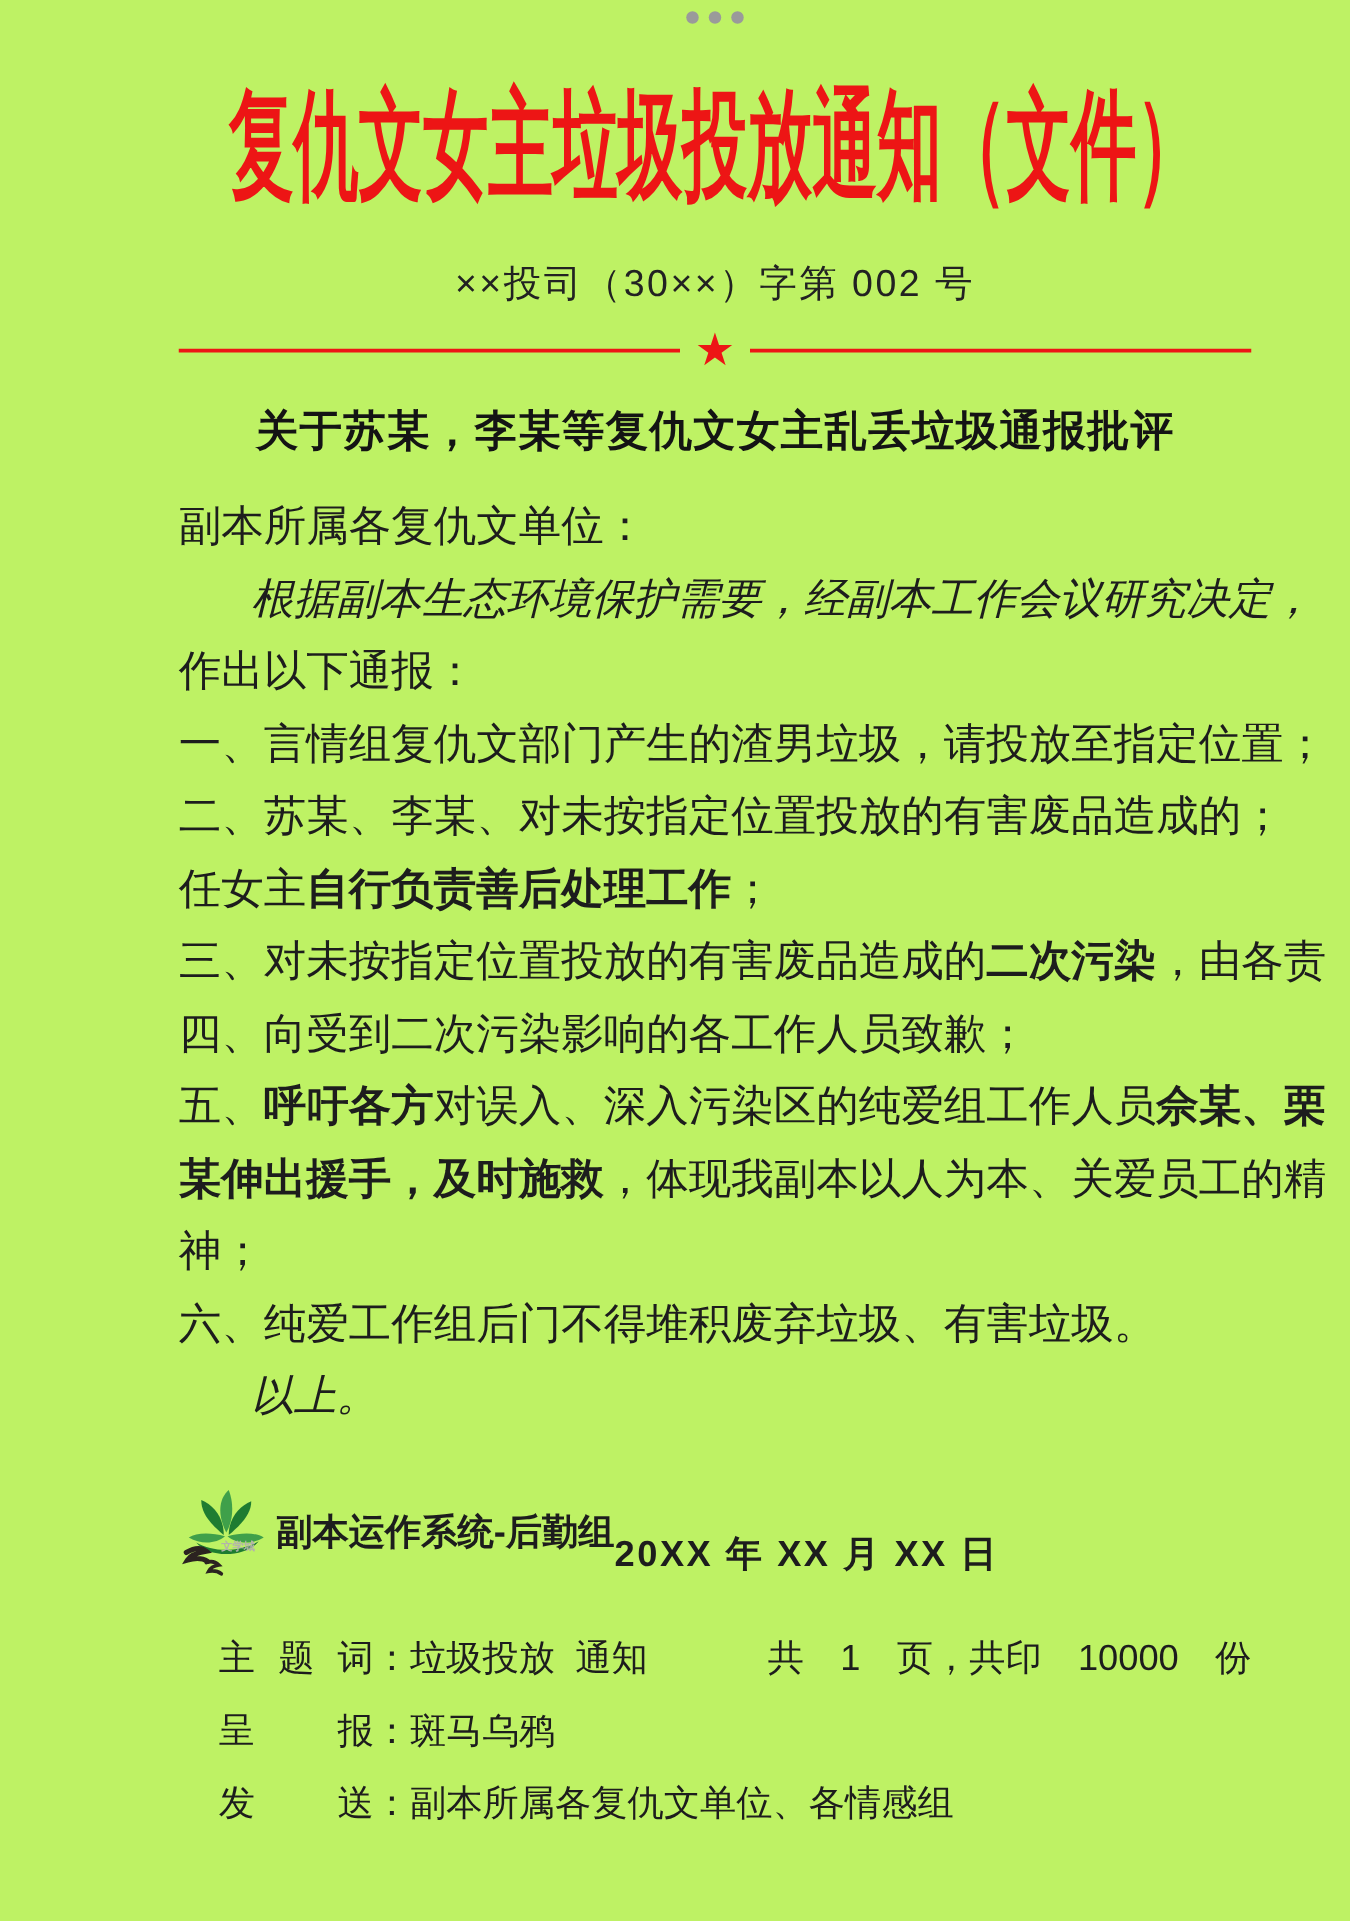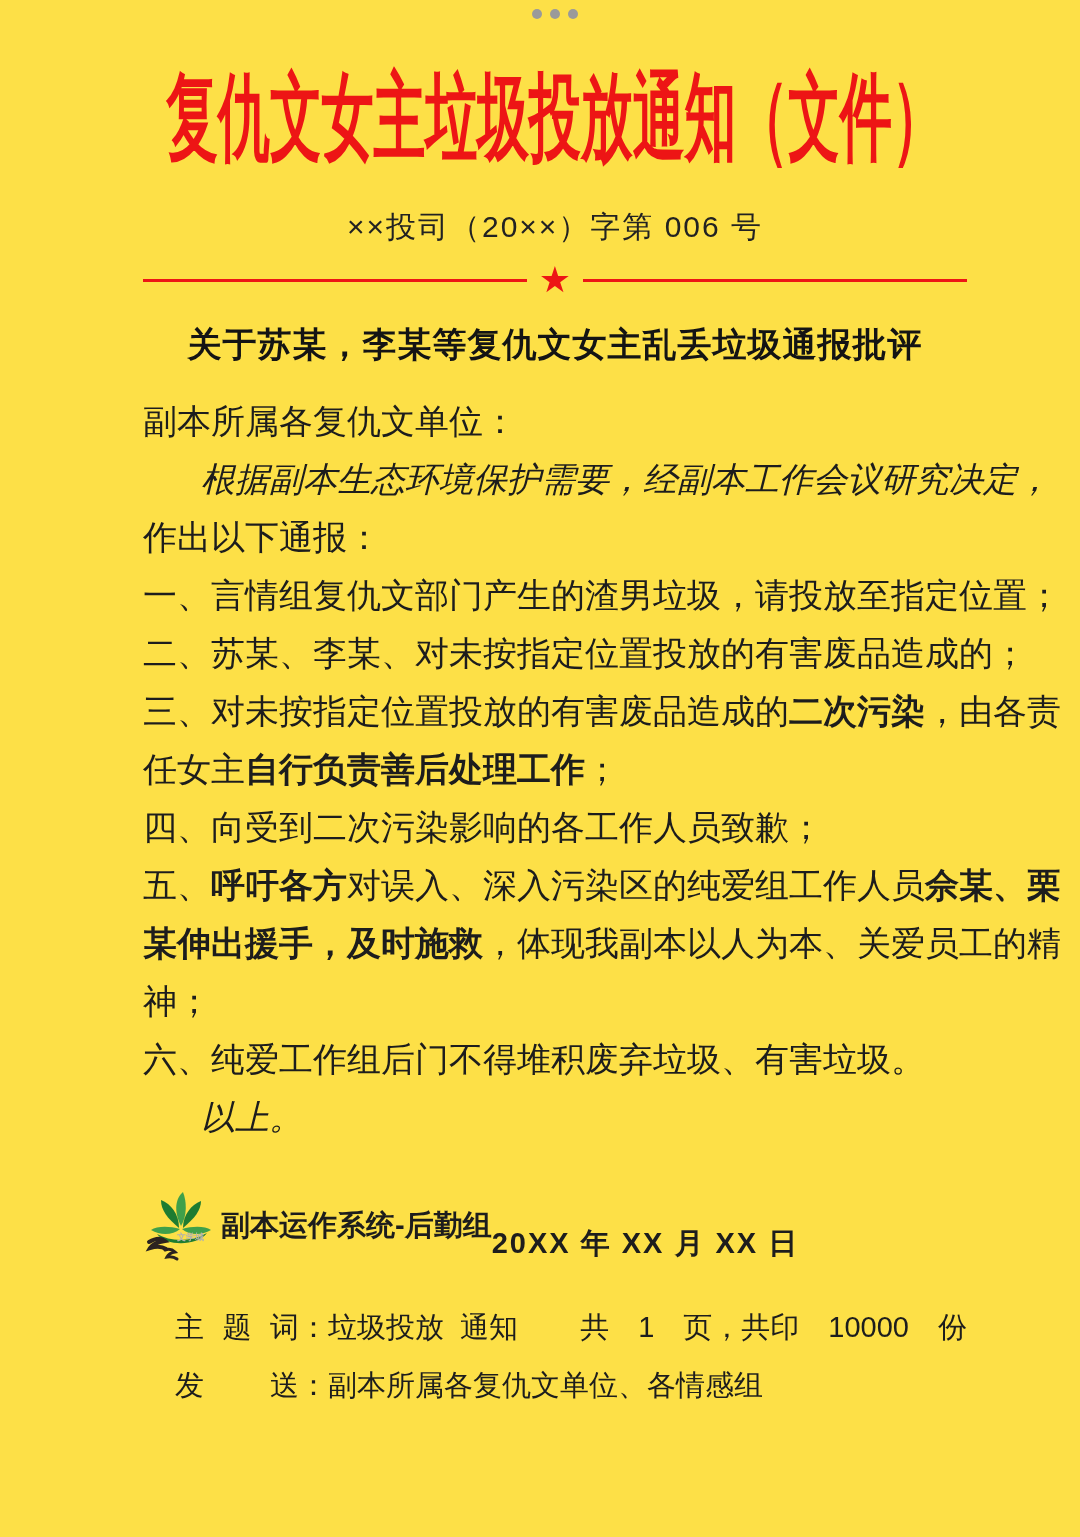--- a/index.html
+++ b/index.html
@@ -4,23 +4,23 @@
 <style>
   :root{
     --red:#ed1515;
     --ink:#1d1d1d;
   }
   html,body{margin:0;padding:0;background:#ffffff;}
   .page{
     position:relative;
     width:1080px;height:1537px;
     box-sizing:border-box;
-    padding:6px 113px 0 143px;
+    padding:6px 79px 0 143px;
     overflow:hidden;
-    background:#fde047;
+    background:#bef264;
     font-family:"Liberation Sans", sans-serif;
     color:var(--ink);
   }
   
   .dots{display:flex;justify-content:center;gap:8px;margin-top:3px;}
   .dot{width:10px;height:10px;border-radius:50%;background:#9a9a9a;}
 
   
   .title-wrap{display:flex;justify-content:center;align-items:center;margin-top:40px;height:116px;}
   .title{
@@ -64,38 +64,38 @@
   <div class="dots">
     <span class="dot"></span>
     <span class="dot"></span>
     <span class="dot"></span>
   </div>
 
   <div class="title-wrap">
     <h1 class="title">复仇文女主垃圾投放通知（文件）</h1>
   </div>
 
-  <div class="doc-no">××投司（20××）字第 006 号</div>
+  <div class="doc-no">××投司（30××）字第 002 号</div>
 
   <div class="divider">
     <span class="line"></span>
     <span class="star">★</span>
     <span class="line"></span>
   </div>
 
   <h2 class="subject">关于苏某，李某等复仇文女主乱丢垃圾通报批评</h2>
 
   <div class="body" id="body-container">
       <p class="bline"><span>副本所属各复仇文单位：</span></p>
       <p class="bline indent"><span>根据副本生态环境保护需要，经副本工作会议研究决定，</span></p>
       <p class="bline"><span>作出以下通报：</span></p>
       <p class="bline"><span>一、言情组复仇文部门产生的渣男垃圾，请投放至指定位置；</span></p>
       <p class="bline"><span>二、苏某、李某、对未按指定位置投放的有害废品造成的；</span></p>
+      <p class="bline"><span>任女主</span><span class="b">自行负责善后处理工作</span><span>；</span></p>
       <p class="bline"><span>三、对未按指定位置投放的有害废品造成的</span><span class="b">二次污染</span><span>，由各责</span></p>
-      <p class="bline"><span>任女主</span><span class="b">自行负责善后处理工作</span><span>；</span></p>
       <p class="bline"><span>四、向受到二次污染影响的各工作人员致歉；</span></p>
       <p class="bline"><span>五、</span><span class="b">呼吁各方</span><span>对误入、深入污染区的纯爱组工作人员</span><span class="b">佘某、栗</span></p>
       <p class="bline"><span class="b">某伸出援手，及时施救</span><span>，体现我副本以人为本、关爱员工的精</span></p>
       <p class="bline"><span>神；</span></p>
       <p class="bline"><span>六、纯爱工作组后门不得堆积废弃垃圾、有害垃圾。</span></p>
       <p class="bline indent"><span>以上。</span></p>
     </div>
 
   <div class="sign">
     <div class="sign-row">
@@ -121,18 +121,22 @@
     </div>
     <div class="sign-date">20XX 年 XX 月 XX 日</div>
   </div>
 
   <div class="footer">
     <div class="f-row">
       <span class="f-left"><span class="f-label">主题词</span><span>：垃圾投放  通知</span></span>
       <span class="f-right">共　1　页，共印　10000　份</span>
     </div>
     <div class="f-row">
+      <span class="f-left"><span class="f-label">呈报</span><span>：斑马乌鸦</span></span>
+      <span class="f-right"></span>
+    </div>
+    <div class="f-row">
       <span class="f-left"><span class="f-label">发送</span><span>：副本所属各复仇文单位、各情感组</span></span>
       <span class="f-right"></span>
     </div>
   </div>
 
 </div>
 
 </body></html>

